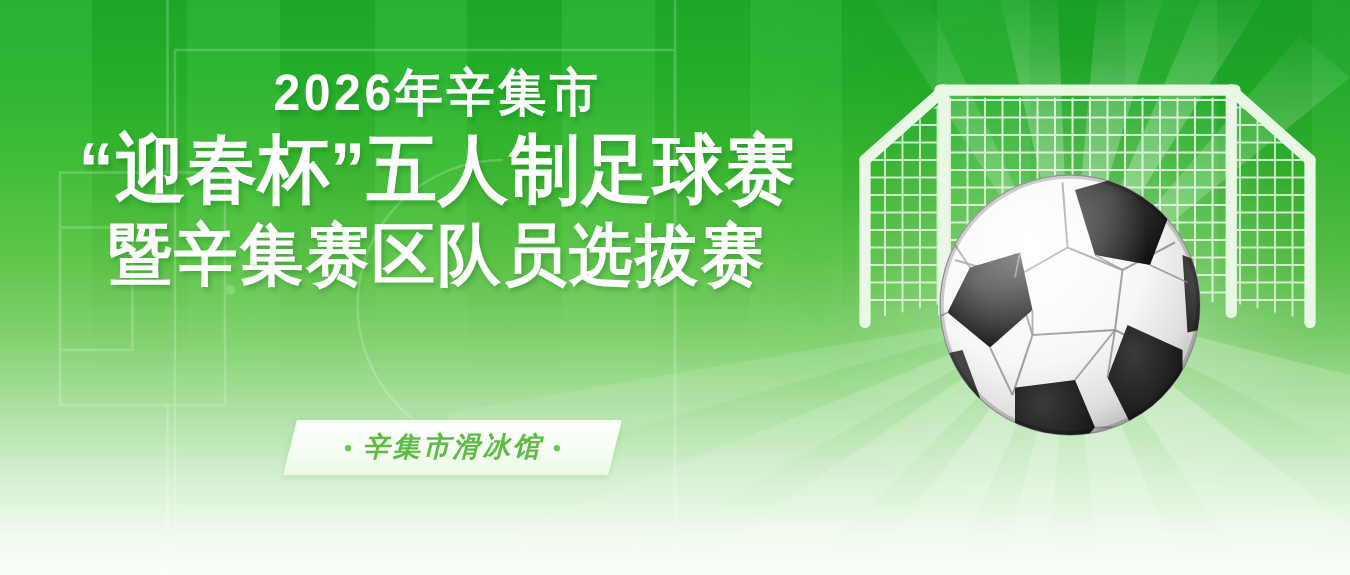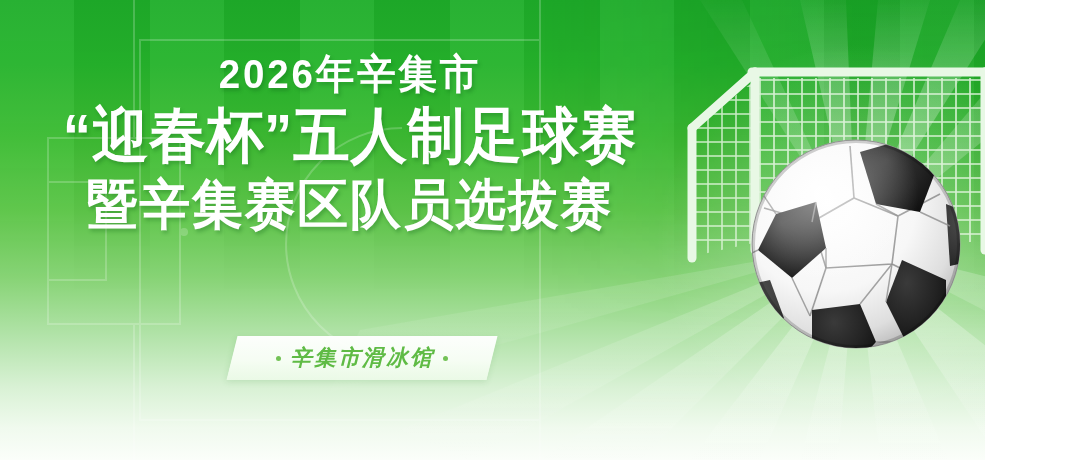--- a/index.html
+++ b/index.html
@@ -6,25 +6,24 @@
     margin: 0;
     padding: 0;
     background: #ffffff;
   }
   body {
     font-family: "Liberation Sans", "DejaVu Sans", sans-serif;
   }
 
   #banner {
     position: relative;
-    width: 940px;
+    width: 1080px;
     height: 460px;
     overflow: hidden;
     background: #21b02b;
-    padding-left: 45px;
   }
 
   
   .bg-base {
     position: absolute;
     inset: 0;
     background: linear-gradient(to bottom,
         #1fae2a 0%,
         #26b42c 14%,
         #3dbc33 30%,

